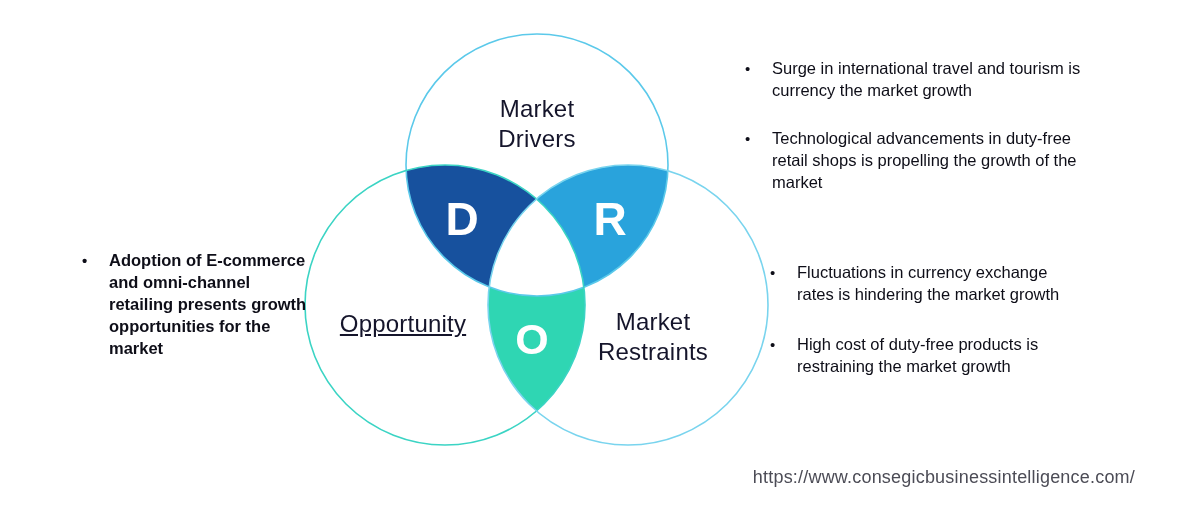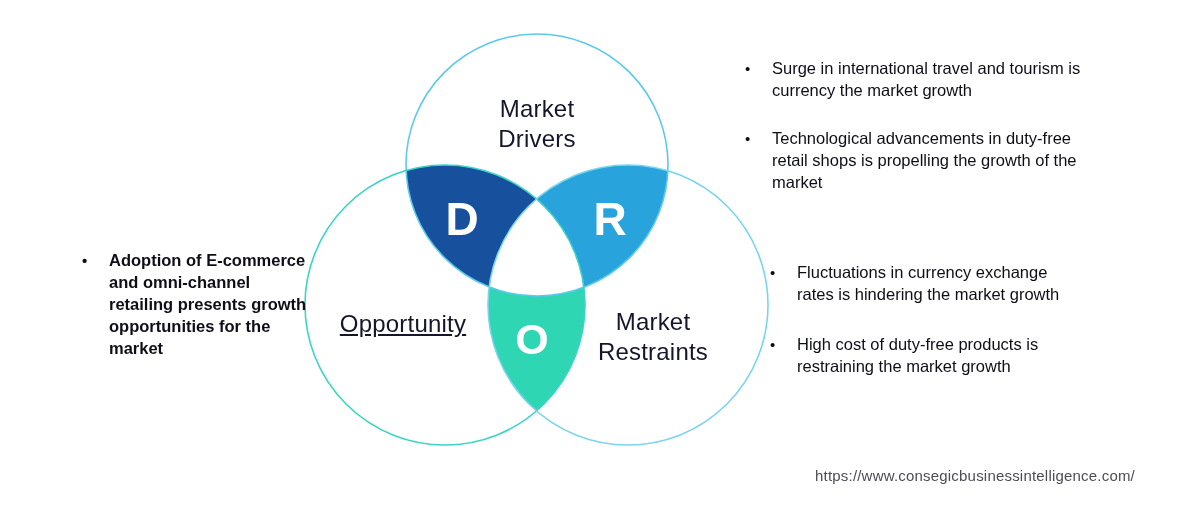--- a/index.html
+++ b/index.html
@@ -61,21 +61,21 @@
     padding-top: 1px;
     color: #0e0e18;
   }
   .note .dot::before { content: "\2022"; }
   .note .txt { flex: 1; }
 
   .footer-url {
     position: absolute;
     right: 42px;
     top: 467px;
-    font-size: 15px;
+    font-size: 18px;
     color: #4c4c56;
     letter-spacing: 0.2px;
   }
 </style>
 </head>
 <body>
 
 <div class="canvas">
 
   <svg class="venn-svg" width="1177" height="508" viewBox="0 0 1177 508">

